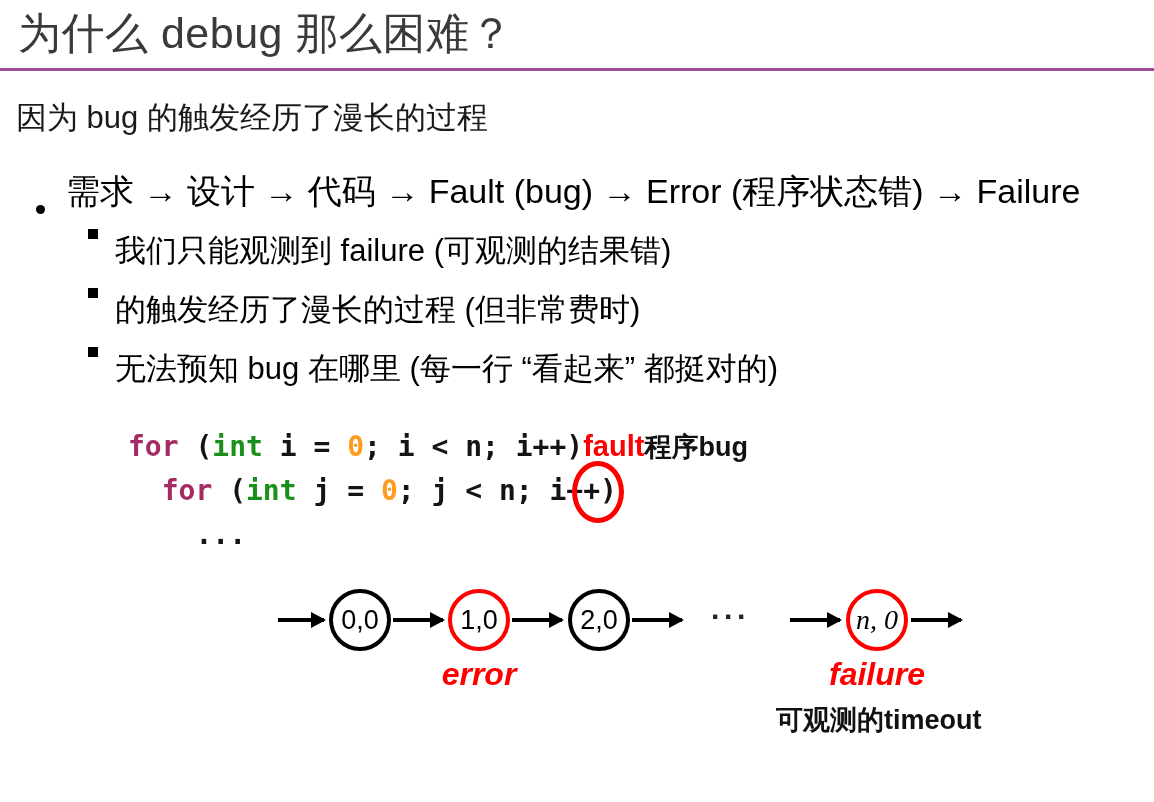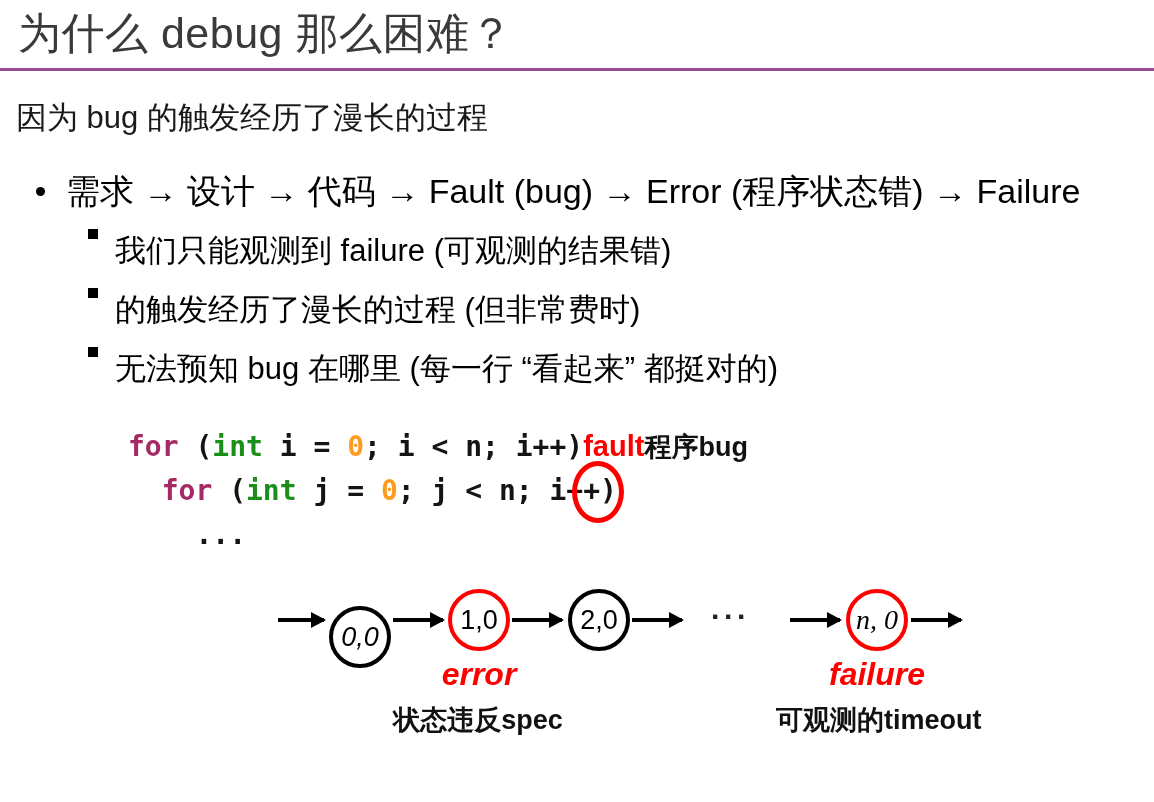--- a/index.html
+++ b/index.html
@@ -51,21 +51,21 @@
   
   .bullet-l1 {
     position: absolute;
     left: 36px;
     top: 168px;
     font-size: 34px;
     line-height: 46px;
     color: #000000;
     white-space: nowrap;
     display: flex;
-    align-items: center;
+    align-items: flex-end;
   }
   .bullet-l1 .marker {
     display: inline-block;
     width: 9px;
     height: 9px;
     border-radius: 50%;
     background: #000;
     margin-right: 21px;
     flex: none;
   }
@@ -235,21 +235,21 @@
 <div id="code-block"><span><span class="kw-for">for</span><span class="plain"> (</span><span class="kw-type">int</span><span class="plain"> i = </span><span class="num">0</span><span class="plain">; i &lt; n; i++)</span><span class="ann-fault">fault</span><span class="ann-zh">程序bug</span></span>
 <span><span class="plain">  </span><span class="kw-for">for</span><span class="plain"> (</span><span class="kw-type">int</span><span class="plain"> j = </span><span class="num">0</span><span class="plain">; j &lt; n; i++)</span></span>
 <span class="plain">    ...</span></div>
 
 <div id="bug-circle"></div>
 
 <div id="state-diagram">
 
   <div class="arrow" style="left:278px; top:58px; width:46px;"></div>
 
-  <div class="node" style="left:329px; top:46px;font-style:italic;">
+  <div class="node" style="left:329px; top:29px;">
     <span>0,0</span>
   </div>
 
   <div class="arrow" style="left:393px; top:58px; width:50px;"></div>
 
   <div class="node red" style="left:448px; top:29px;">
     <span>1,0</span>
   </div>
 
   <div class="arrow" style="left:512px; top:58px; width:50px;"></div>
@@ -266,15 +266,14 @@
 
   <div class="node red serif-italic" style="left:846px; top:29px;">
     <span>n, 0</span>
   </div>
 
   <div class="arrow" style="left:911px; top:58px; width:50px;"></div>
 
   <div class="redlabel" style="left:398px; top:96px; width:162px;">error</div>
   <div class="redlabel" style="left:796px; top:96px; width:162px;">failure</div>
 
-  <div class="zhcaption" style="left:378px; top:142px; width:200px;">状态违反spec</div>
   <div class="zhcaption" style="left:776px; top:142px; width:200px;">可观测的timeout</div>
 </div>
 
 </body></html>

